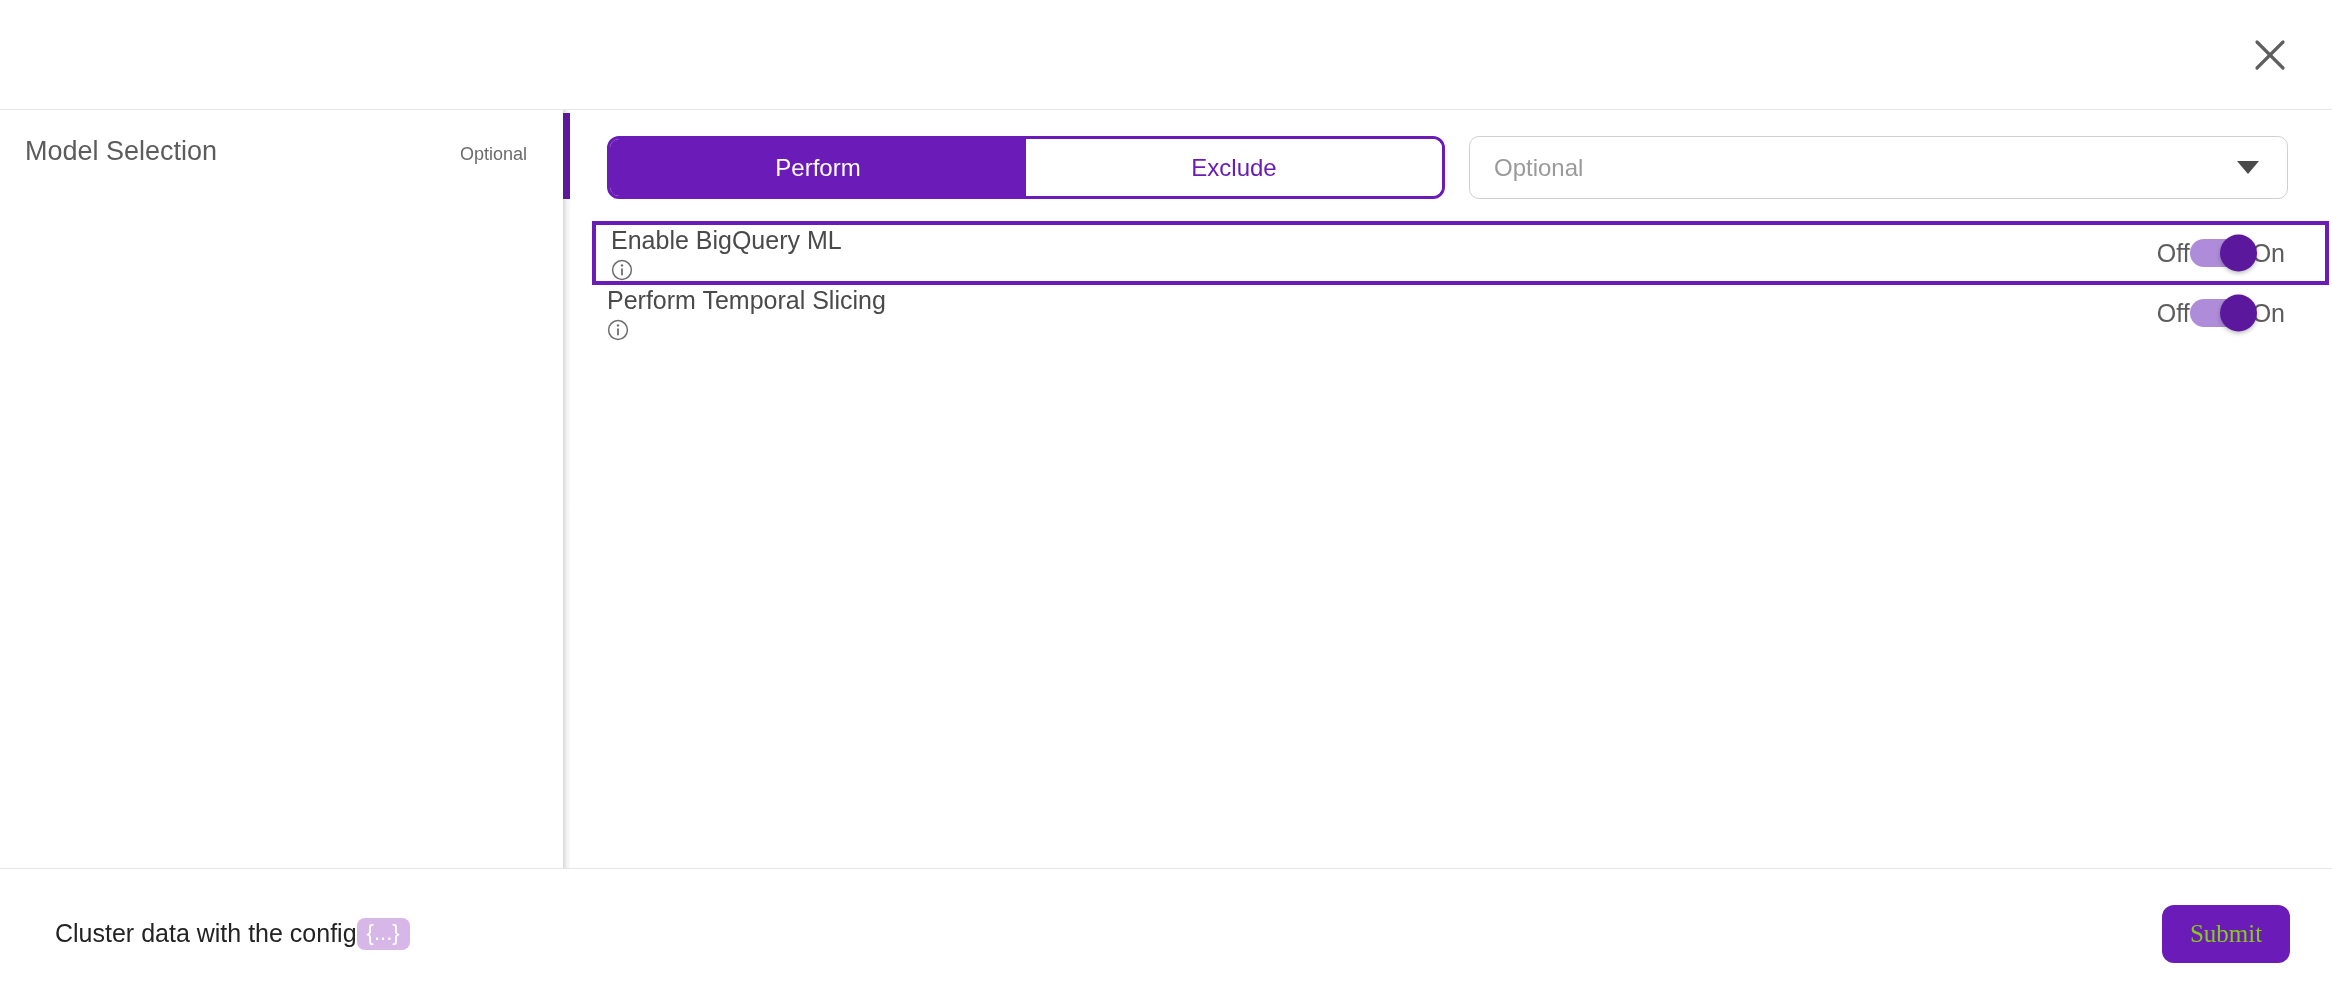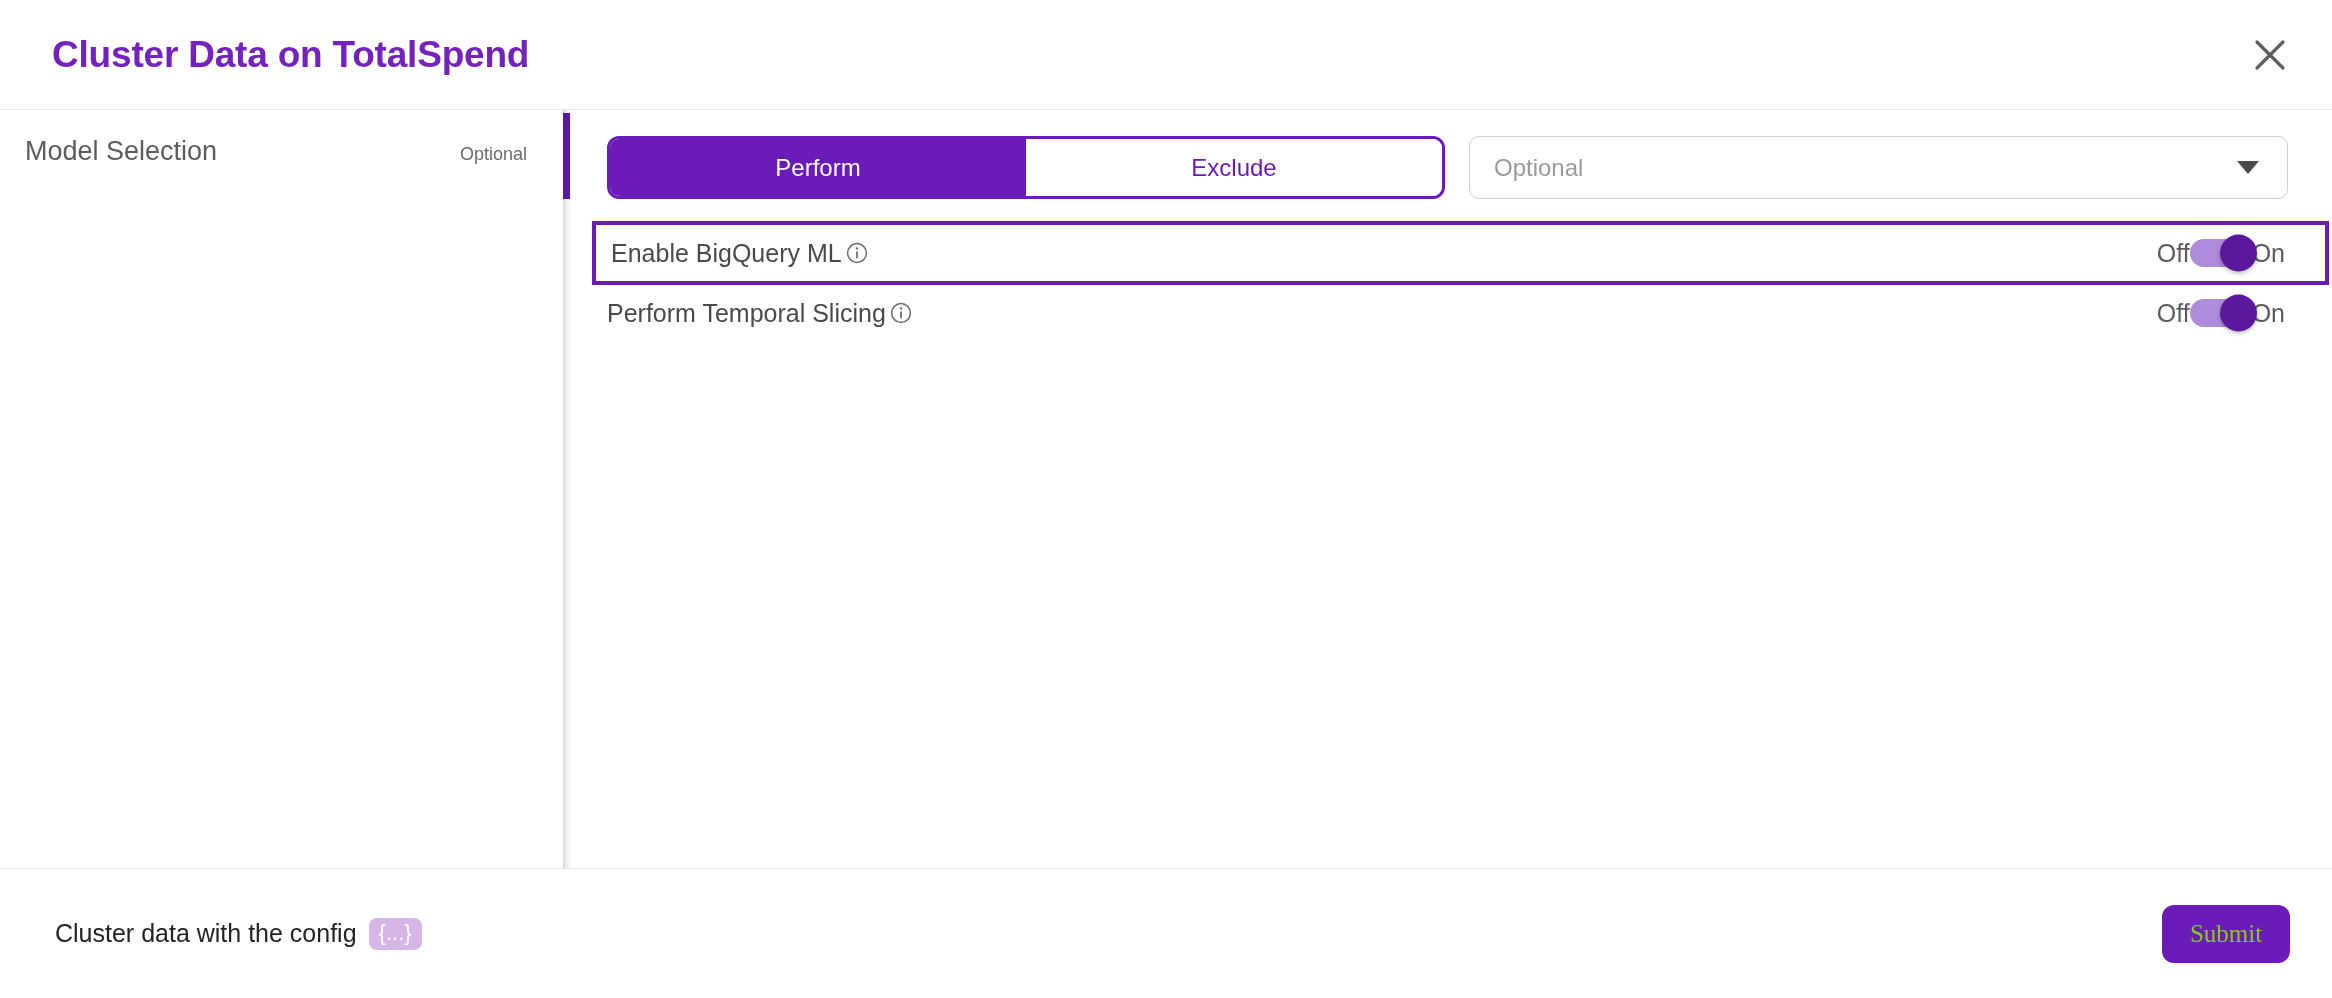--- a/index.html
+++ b/index.html
@@ -221,22 +221,23 @@
   }
   .toggle-row.highlighted {
     border: 4px solid #6B1CB8;
     padding: 0 40px 0 0;
     margin-left: -15px;
     padding-left: 15px;
     height: 64px;
   }
   .toggle-row-label {
     display: flex;
-    align-items: center;
+    align-items: flex-start;
     gap: 4px;
+    flex-direction: column;
   }
   .toggle-row-label .field-label { font-size: 25px; color: #4a4a4a; }
 
   .toggle-wrap {
     display: flex;
     align-items: center;
   }
   .toggle-text {
     font-size: 25px;
     color: #5c5c5c;
@@ -270,21 +271,20 @@
     border-top: 1px solid #e6e6e6;
     display: flex;
     align-items: center;
     justify-content: space-between;
     padding: 0 42px 0 55px;
     box-sizing: border-box;
   }
   .footer-text {
     display: flex;
     align-items: center;
-    gap: 12px;
     font-size: 25px;
     color: #232323;
   }
   .config-badge {
     background: #D6B7E8;
     color: #ffffff;
     border-radius: 8px;
     padding: 4px 10px 6px;
     font-size: 22px;
     line-height: 1;
@@ -302,21 +302,20 @@
     font-family: Liberation Serif, serif;
     cursor: pointer;
   }
 </style>
 </head>
 <body>
 
 <div class="modal">
 
   <div class="modal-header">
-    <div class="modal-title">Cluster Data on TotalSpend</div>
     <div class="close-btn">
       <span>
         <svg width="34" height="34" viewBox="0 0 34 34">
           <line x1="4" y1="4" x2="30" y2="30" stroke="#5e5e5e" stroke-width="3.2" stroke-linecap="round"></line>
           <line x1="30" y1="4" x2="4" y2="30" stroke="#5e5e5e" stroke-width="3.2" stroke-linecap="round"></line>
         </svg>
       </span>
     </div>
   </div>
 

